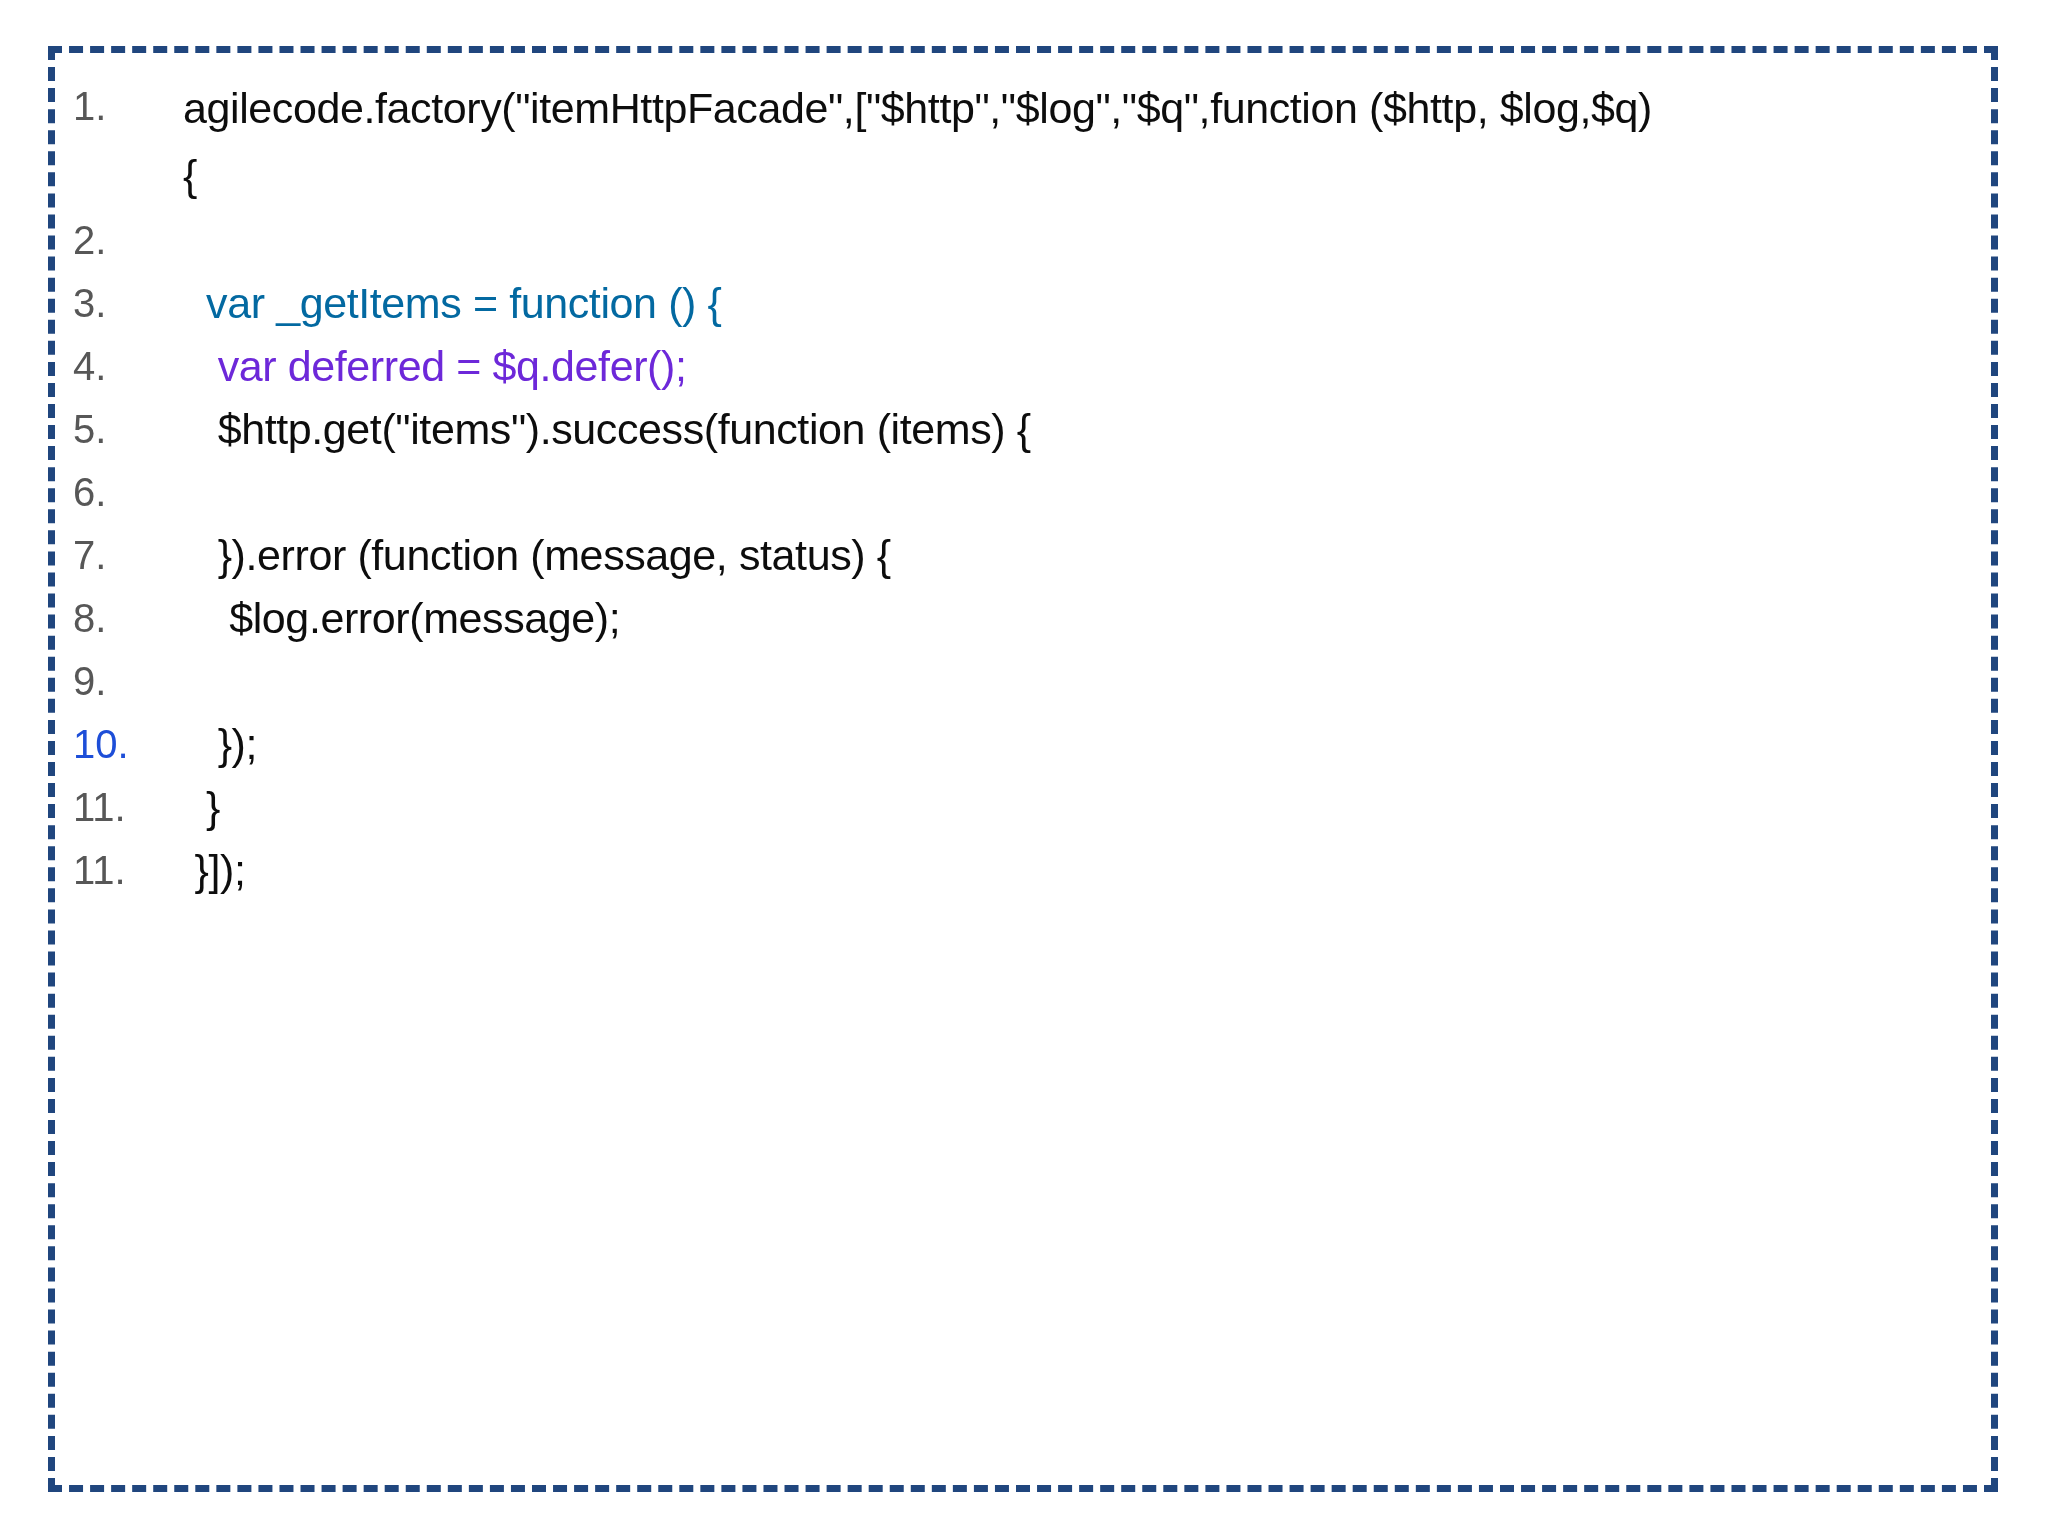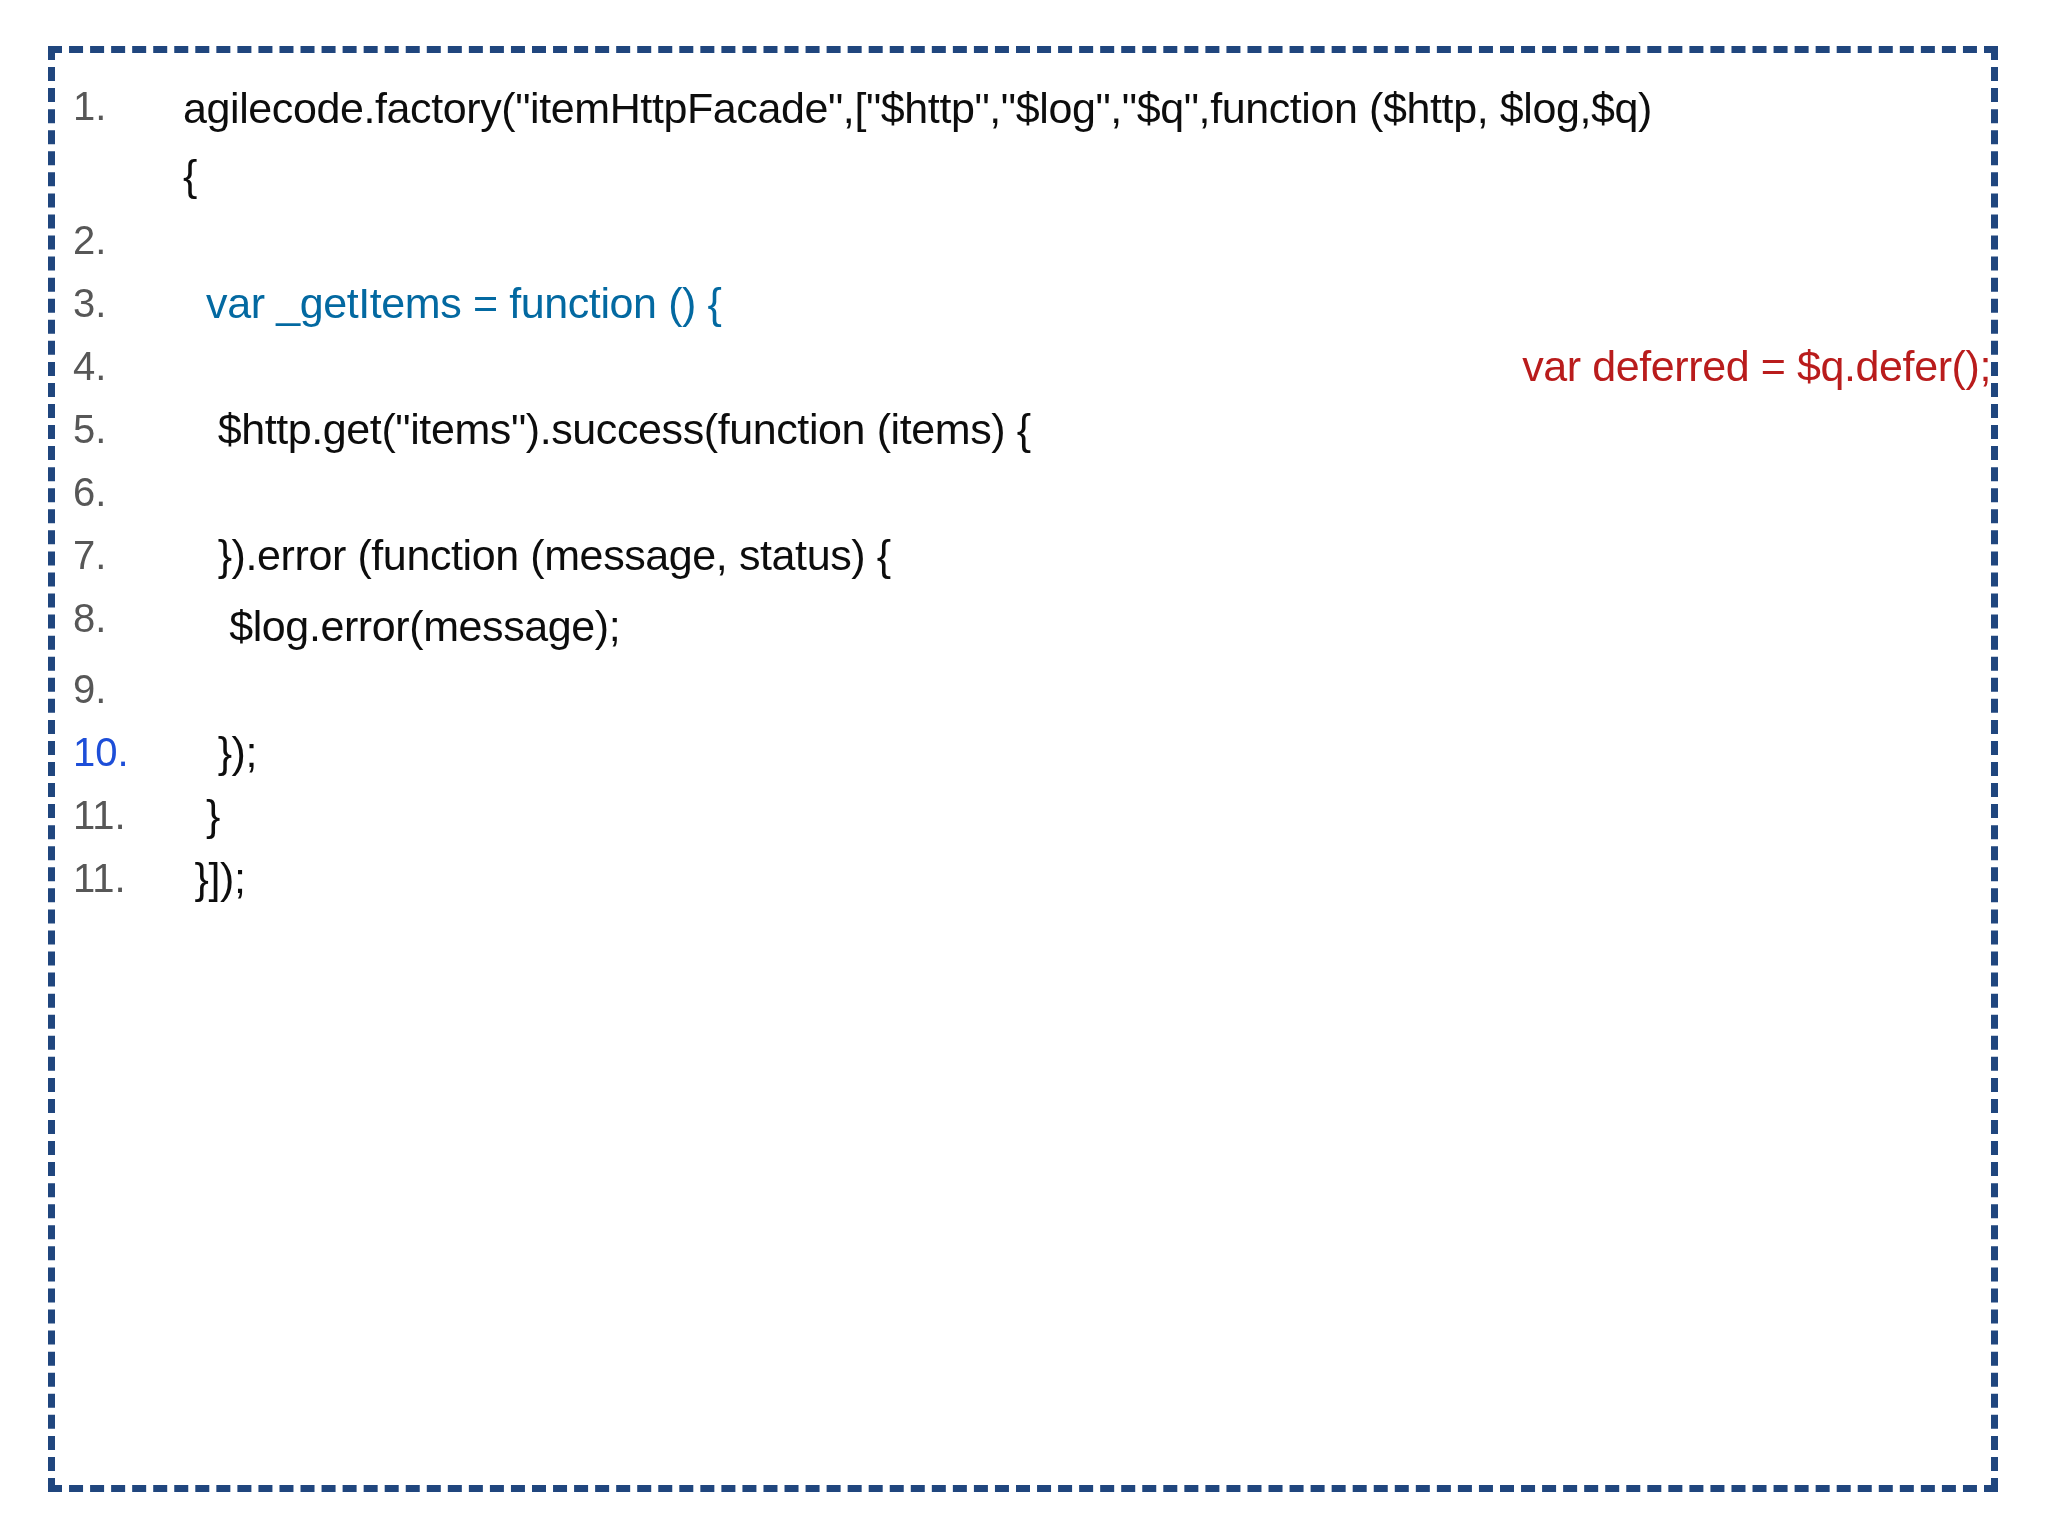--- a/index.html
+++ b/index.html
@@ -101,37 +101,37 @@
         <div class="code-line">
           <span class="line-number" style="color: rgb(87, 87, 87);">2.</span>
           <span class="line-code" style="color: rgb(13, 13, 13);"></span>
         </div>
         <div class="code-line">
           <span class="line-number" style="color: rgb(87, 87, 87);">3.</span>
           <span class="line-code" style="color: #0369a1;">  var _getItems = function () {</span>
         </div>
         <div class="code-line">
           <span class="line-number" style="color: rgb(87, 87, 87);">4.</span>
-          <span class="line-code highlight-red" style="color: #b91c1c; text-align: right;">   var deferred = $q.defer();</span>
+          <span class="line-code highlight-red" style="color: #6d28d9;">   var deferred = $q.defer();</span>
         </div>
         <div class="code-line">
           <span class="line-number" style="color: rgb(87, 87, 87);">5.</span>
           <span class="line-code" style="color: rgb(13, 13, 13);">   $http.get("items").success(function (items) {</span>
         </div>
         <div class="code-line">
           <span class="line-number" style="color: rgb(87, 87, 87);">6.</span>
           <span class="line-code" style="color: rgb(13, 13, 13);"></span>
         </div>
         <div class="code-line">
           <span class="line-number" style="color: rgb(87, 87, 87);">7.</span>
           <span class="line-code" style="color: rgb(13, 13, 13);">   }).error (function (message, status) {</span>
         </div>
         <div class="code-line">
           <span class="line-number" style="color: rgb(87, 87, 87);">8.</span>
-          <span class="line-code" style="color: rgb(13, 13, 13); margin-top: 8px;">    $log.error(message);</span>
+          <span class="line-code" style="color: rgb(13, 13, 13);">    $log.error(message);</span>
         </div>
         <div class="code-line">
           <span class="line-number" style="color: rgb(87, 87, 87);">9.</span>
           <span class="line-code" style="color: rgb(13, 13, 13);"></span>
         </div>
         <div class="code-line">
           <span class="line-number" style="color: #1d4ed8;">10.</span>
           <span class="line-code" style="color: rgb(13, 13, 13);">   });</span>
         </div>
         <div class="code-line">

